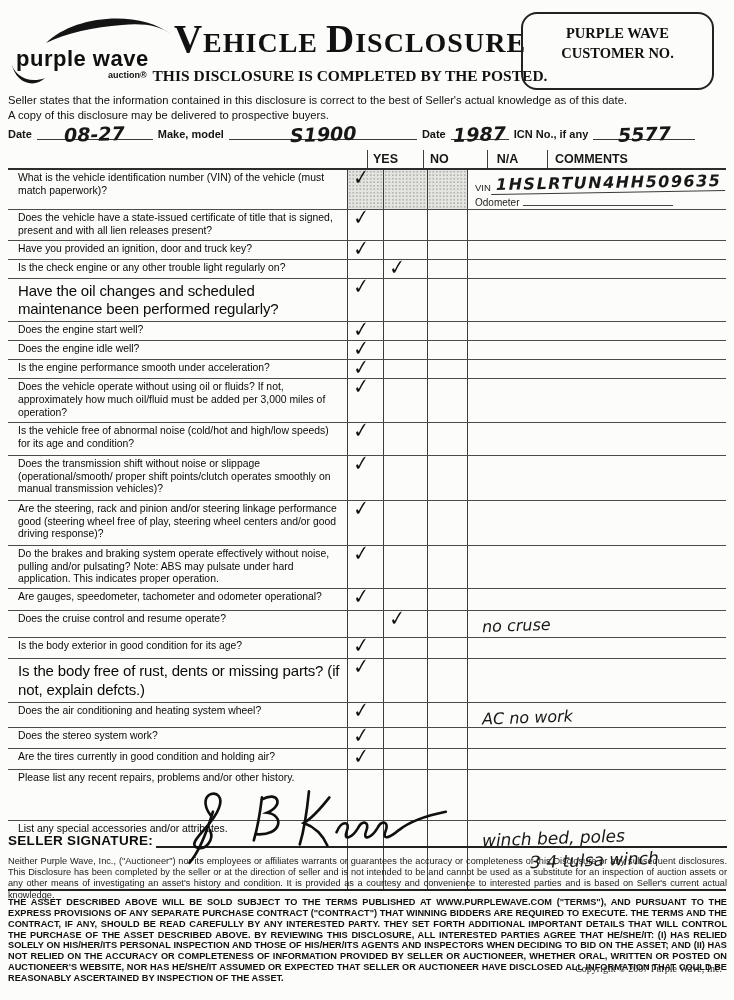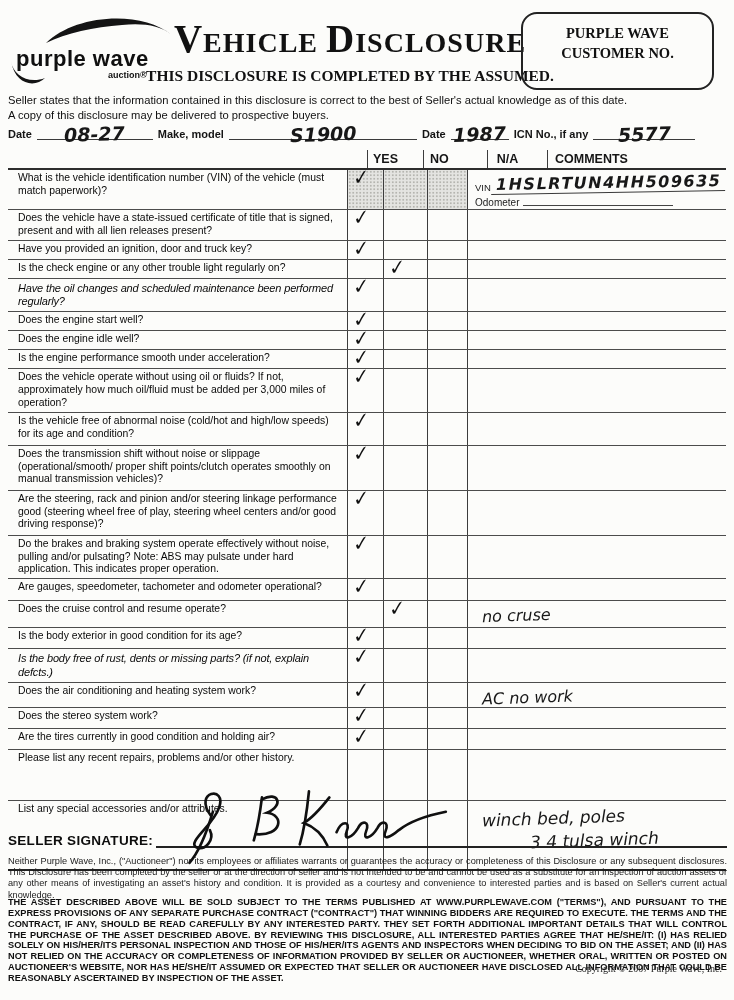--- a/index.html
+++ b/index.html
@@ -34,21 +34,21 @@
 
   
   .vtable{position:absolute;top:150px;left:8px;width:718px;}
   .trow{display:grid;grid-template-columns:339px 36px 44px 40px 1fr;
         border-bottom:1.5px solid #4c4c4c;box-sizing:border-box;position:relative;}
   .thead{min-height:20px;border-bottom:1.8px solid #333;gap:20px;}
   .thead div{font-weight:bold;font-size:12.5px;padding-top:2px;}
   .cyes,.cno,.cna,.ccom{border-left:1.7px solid #3c3c3c;box-sizing:border-box;overflow:visible;}
   .hy{text-align:center}.hn{padding-left:6px}.hna{text-align:center}.hc{padding-left:7px}
   .q{padding:2px 6px 2px 10px;font-size:10.4px;line-height:1.24;color:#090909;}
-  .fit .q{font-size:11px;letter-spacing:-.15px;padding-top:3px;font-style:italic;}
+  .fit .q{font-size:15px;letter-spacing:-.15px;padding-top:3px;}
   .trow:last-child{border-bottom:2.5px solid #222;}
   .shaded .cyes,.shaded .cno,.shaded .cna{
       background-color:#e4e4e1;
       background-image:radial-gradient(#b5b5b0 .8px,transparent .95px);
       background-size:3.5px 3.5px;}
   .check{font-family:"DejaVu Sans",sans-serif;font-size:20px;font-weight:bold;line-height:1;
          display:inline-block;margin:-5px 0 0 5px;transform:rotate(-10deg) skewX(-6deg);color:#101010;}
   .com1{font-size:16px;margin:5px 0 0 14px;white-space:nowrap;}
   .com2{font-size:17px;margin:2px 0 0 62px;white-space:nowrap;}
   .bigcom .com1{font-size:17px;margin-top:7px;}
@@ -79,21 +79,21 @@
   <div class="logo">
     <svg width="170" height="74" viewBox="0 0 170 74">
       <path d="M38,27 C66,-1 132,-7 164,19 C152,9 134,7 114,9 C86,11 58,17 38,27 Z" fill="#141414"></path>
       <path d="M3,45 C5,60 21,68 37,62 C27,72 7,69 3,45 Z" fill="#141414"></path>
       <text x="8" y="50" font-family="Liberation Sans, sans-serif" font-size="22" font-weight="bold" letter-spacing="0.5" fill="#101010">purple wave</text>
       <text x="100" y="62" font-family="Liberation Sans, sans-serif" font-size="9" font-weight="bold" fill="#101010">auction®</text>
     </svg>
   </div>
 
   <div class="title bigcaps"><span class="cap">V</span>EHICLE <span class="cap">D</span>ISCLOSURE</div>
-  <div class="subtitle">THIS DISCLOSURE IS COMPLETED BY THE ASSUMED.</div>
+  <div class="subtitle">THIS DISCLOSURE IS COMPLETED BY THE POSTED.</div>
   <div class="custbox">
     <div>PURPLE WAVE</div>
     <div>CUSTOMER NO.</div>
   </div>
 
   <div class="intro">
     <div>Seller states that the information contained in this disclosure is correct to the best of Seller's actual knowledge as of this date.</div>
     <div>A copy of this disclosure may be delivered to prospective buyers.</div>
   </div>
 
@@ -279,21 +279,21 @@
         <div class="trow fit" style="min-height: 20px;">
       <div class="q">Is the body free of rust, dents or missing parts? (if not, explain defcts.)</div>
       <div class="cyes"><span class="check">✓</span></div>
       <div class="cno"></div>
       <div class="cna"></div>
       <div class="ccom">
         
       </div>
     </div>
         <div class="trow" style="min-height: 24px;">
-      <div class="q">Does the air conditioning and heating system work?</div>
+      <div class="q">Does the air conditioning and heating system wheel?</div>
       <div class="cyes"><span class="check">✓</span></div>
       <div class="cno"></div>
       <div class="cna"></div>
       <div class="ccom">
         
       <div class="hand com1">AC no work</div></div>
     </div>
         <div class="trow" style="min-height: 21px;">
       <div class="q">Does the stereo system work?</div>
       <div class="cyes"><span class="check">✓</span></div>

